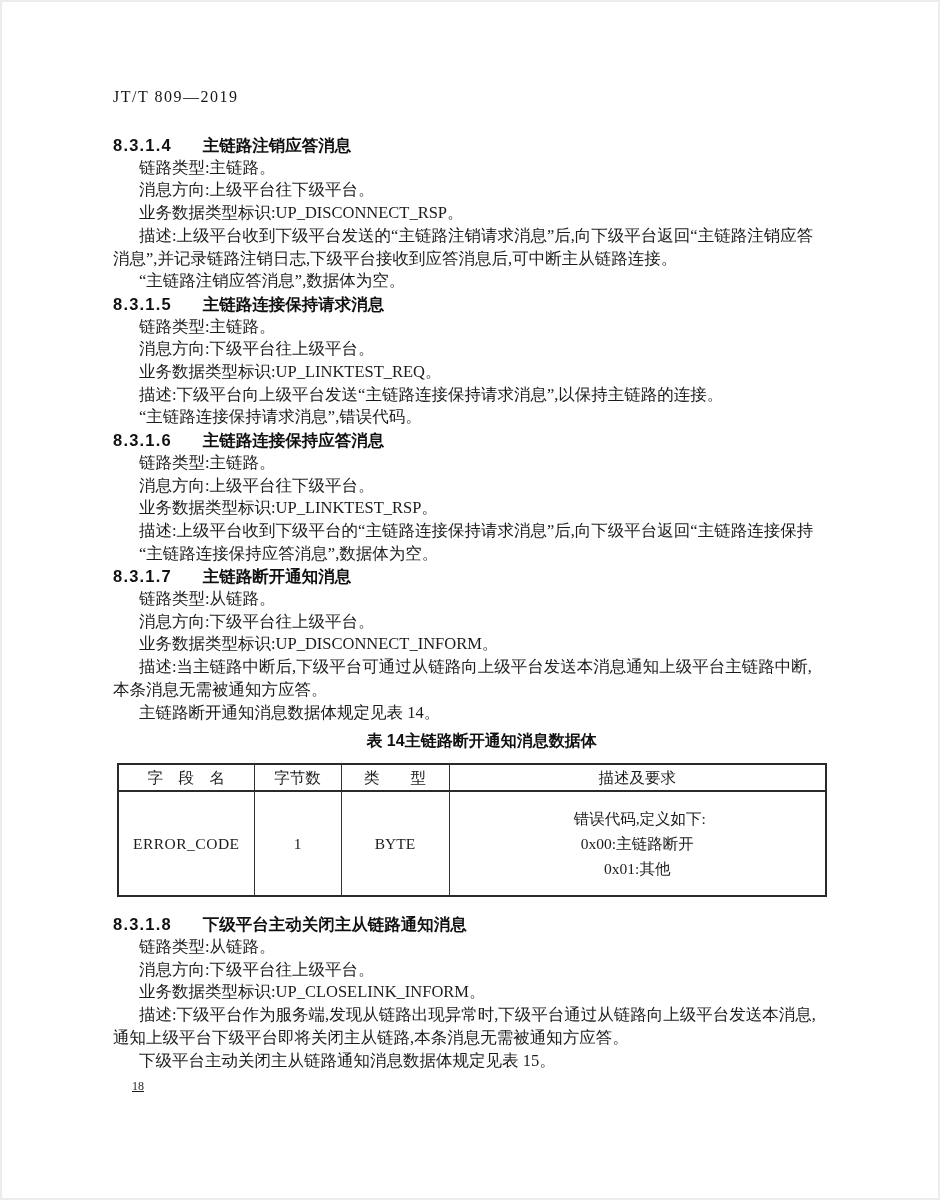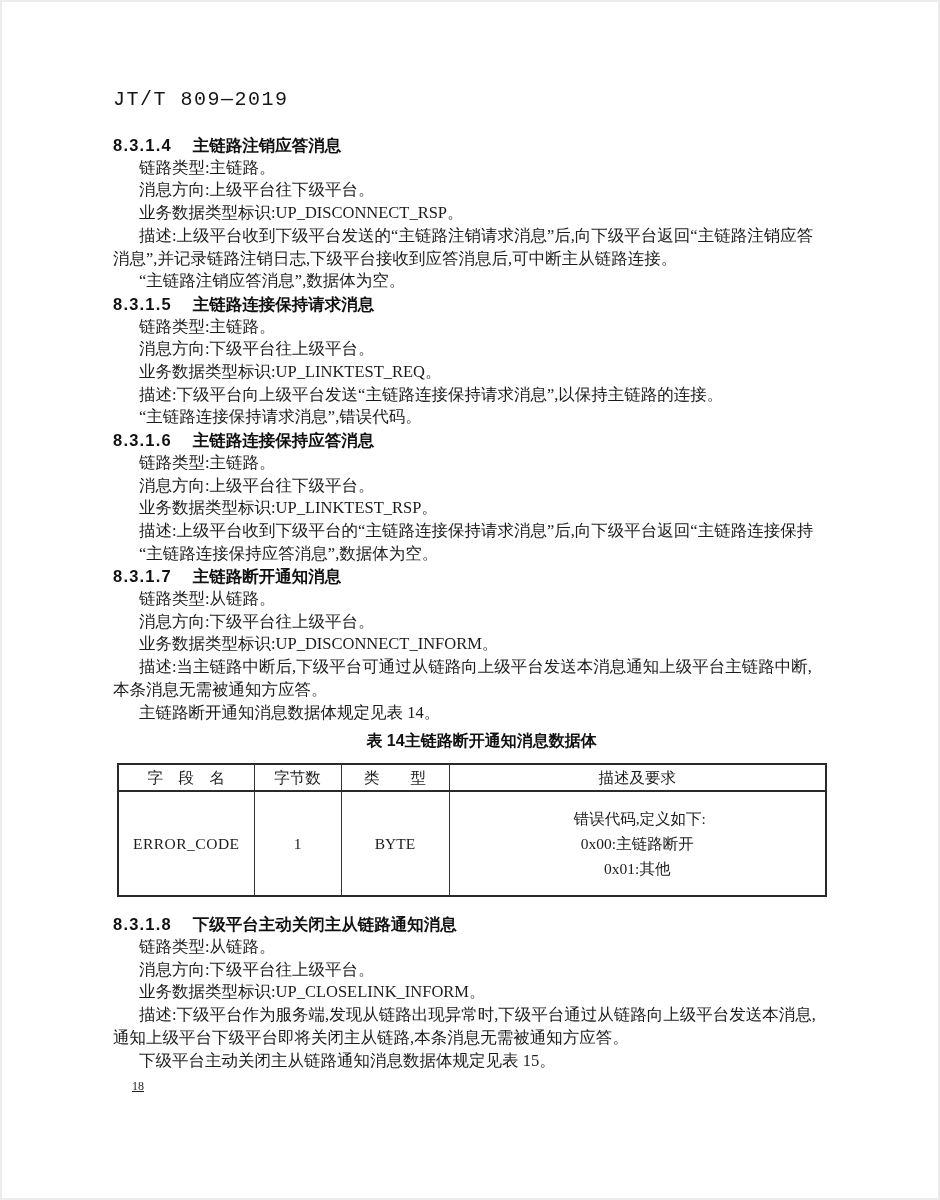--- a/index.html
+++ b/index.html
@@ -3,29 +3,29 @@
 <meta charset="utf-8">
 <style>
   html,body{margin:0;padding:0;}
   body{
     width:940px;height:1200px;background:#ffffff;position:relative;overflow:hidden;
     font-family:"Liberation Serif","DejaVu Serif",serif;color:#1b1b1b;
     box-shadow:inset 0 0 0 2px #ececec;
   }
   .running-head{
     position:absolute;left:113px;top:88px;
-    font-family:Liberation Mono, monospace;
-    font-size:20px;letter-spacing:1.5px;color:#161616;white-space:nowrap;
+    font-family:Liberation Serif, serif;
+    font-size:16px;letter-spacing:1.5px;color:#161616;white-space:nowrap;
   }
   .doc{position:absolute;left:113px;top:134px;width:737px;}
   .section-heading{
     font-family:"Liberation Sans","DejaVu Sans",sans-serif;
     font-weight:700;font-size:16.5px;line-height:22.7px;white-space:nowrap;color:#111;
   }
-  .section-number{margin-right:21px;letter-spacing:1.2px;}
+  .section-number{margin-right:31px;letter-spacing:1.2px;}
   .body-line{font-size:16.5px;line-height:22.7px;white-space:nowrap;}
   .body-line.indent{padding-left:26px;}
   .table-caption{
     text-align:center;font-family:"Liberation Sans","DejaVu Sans",sans-serif;
     font-weight:700;font-size:16px;line-height:20px;margin:7px 0 12px 0;color:#111;
     white-space:nowrap;
   }
   .caption-label{}
   table.data-table{
     border-collapse:collapse;table-layout:fixed;

